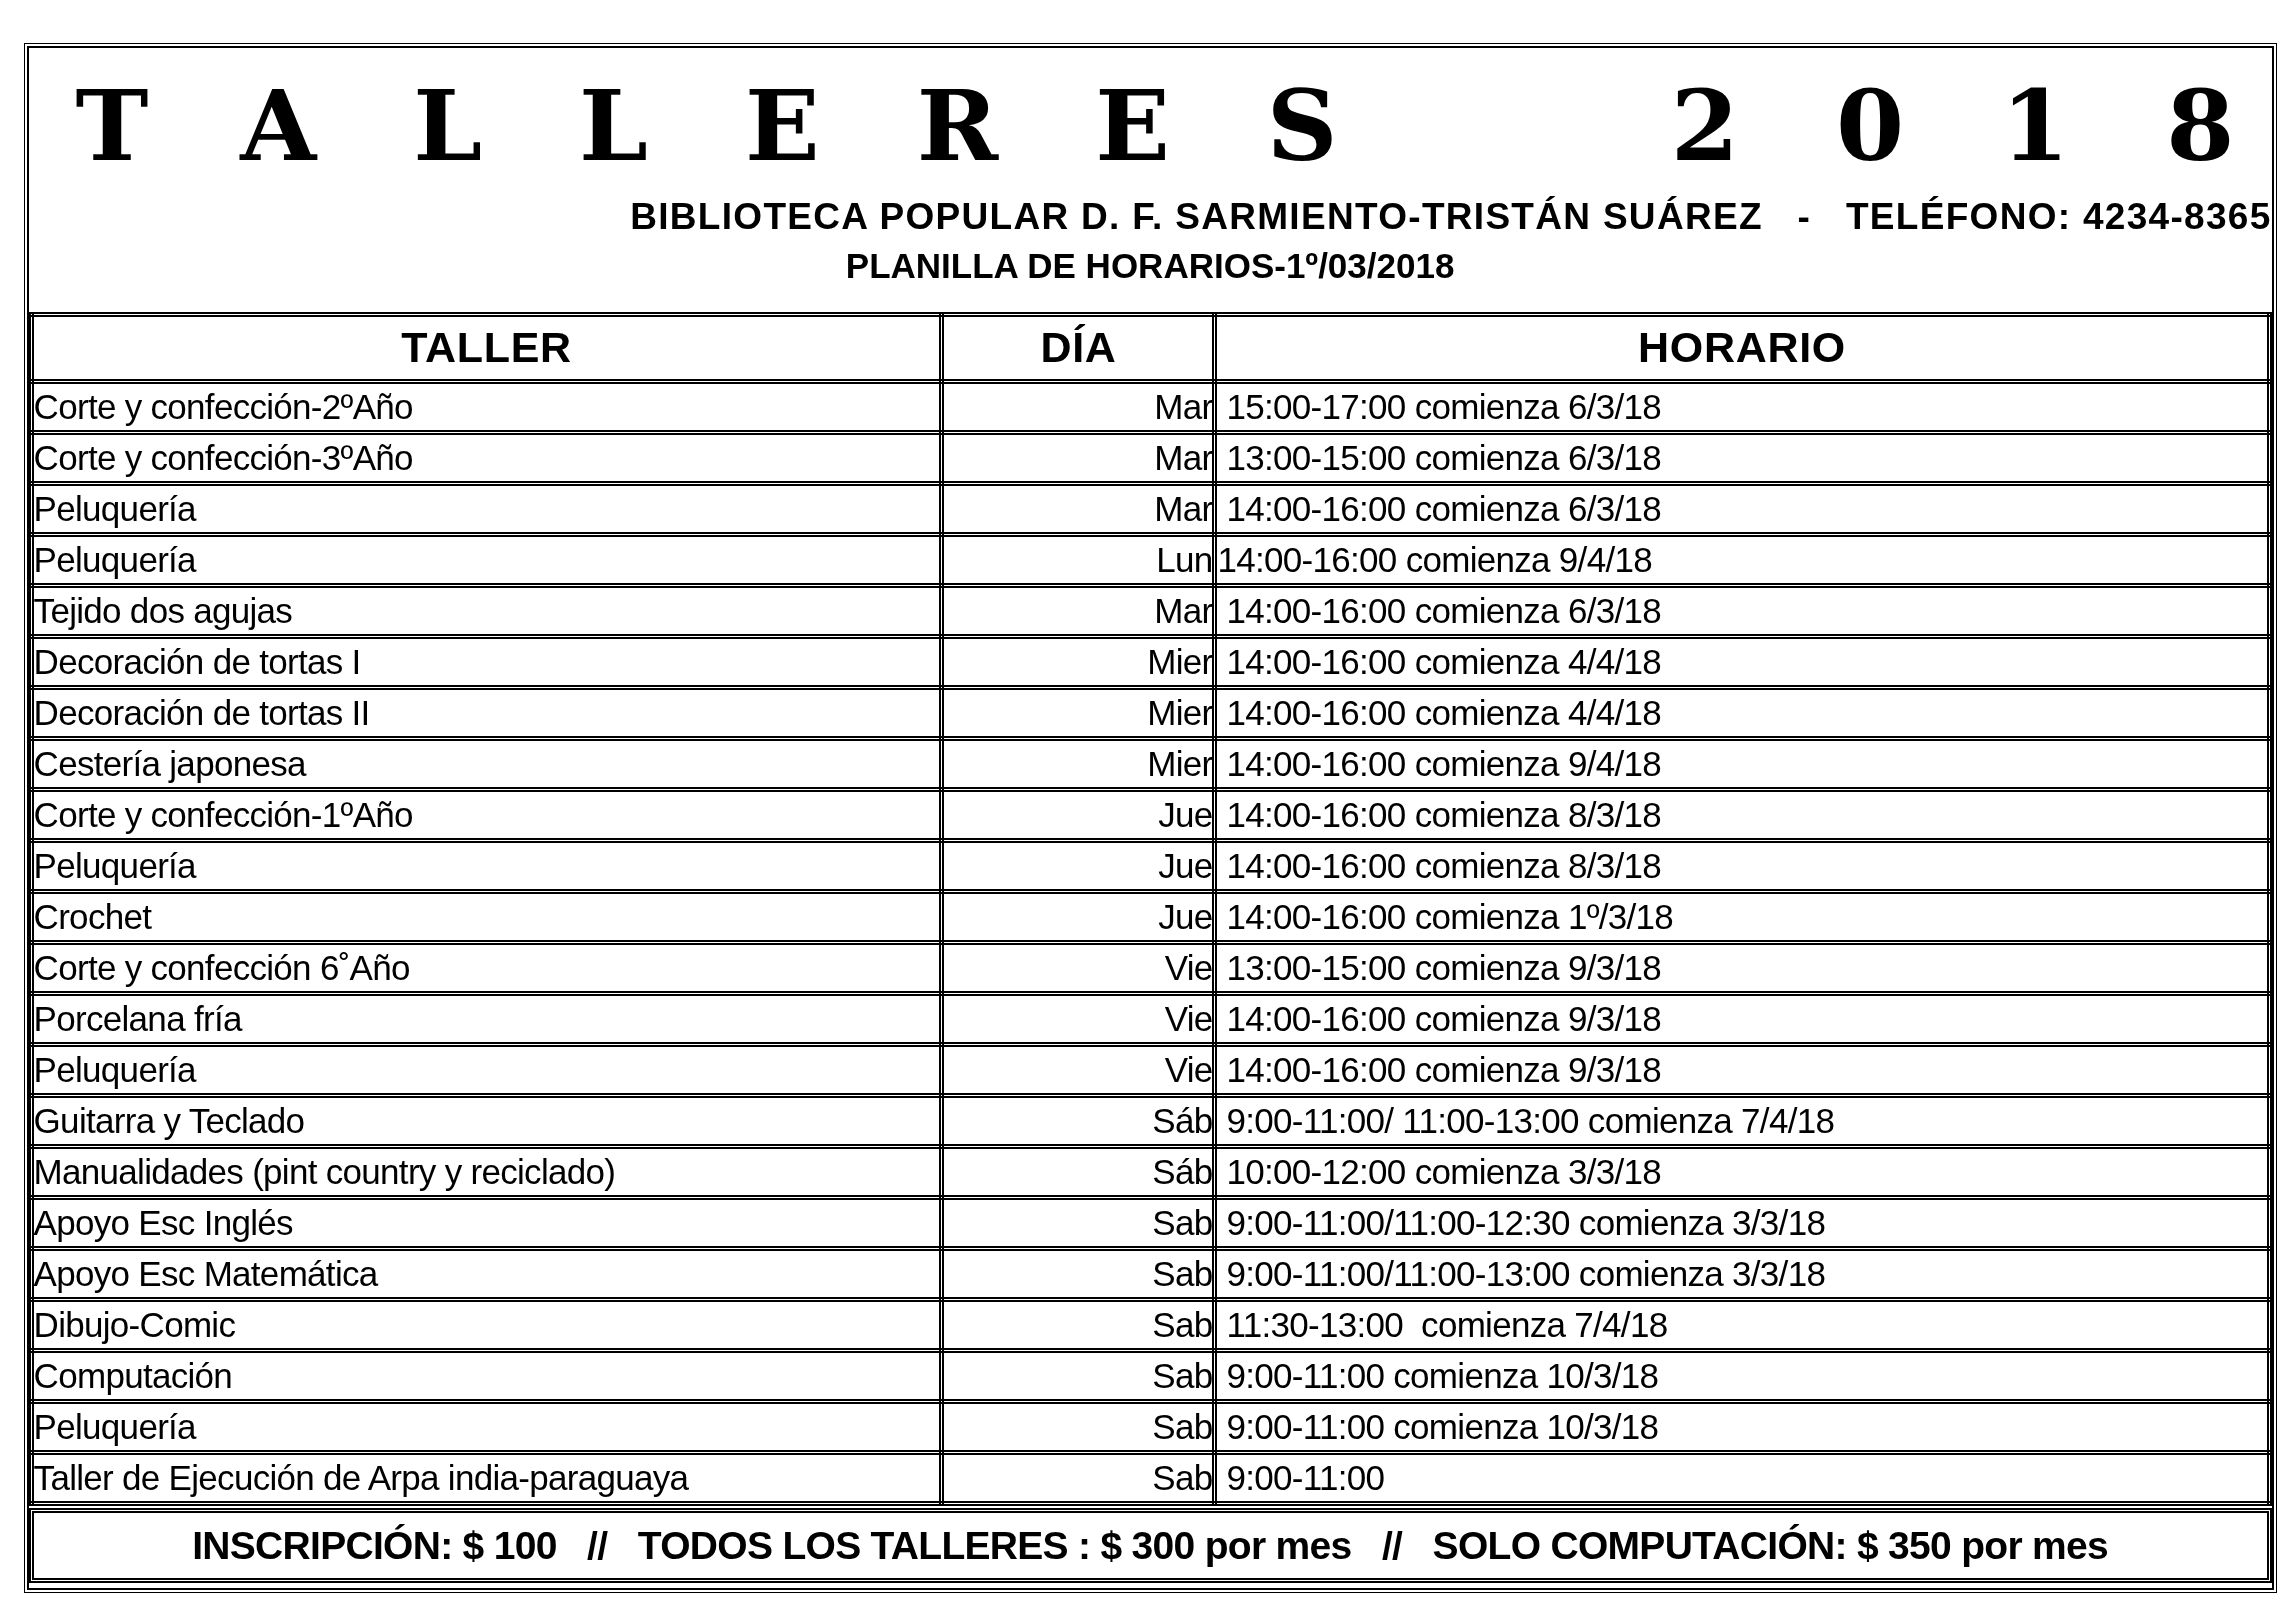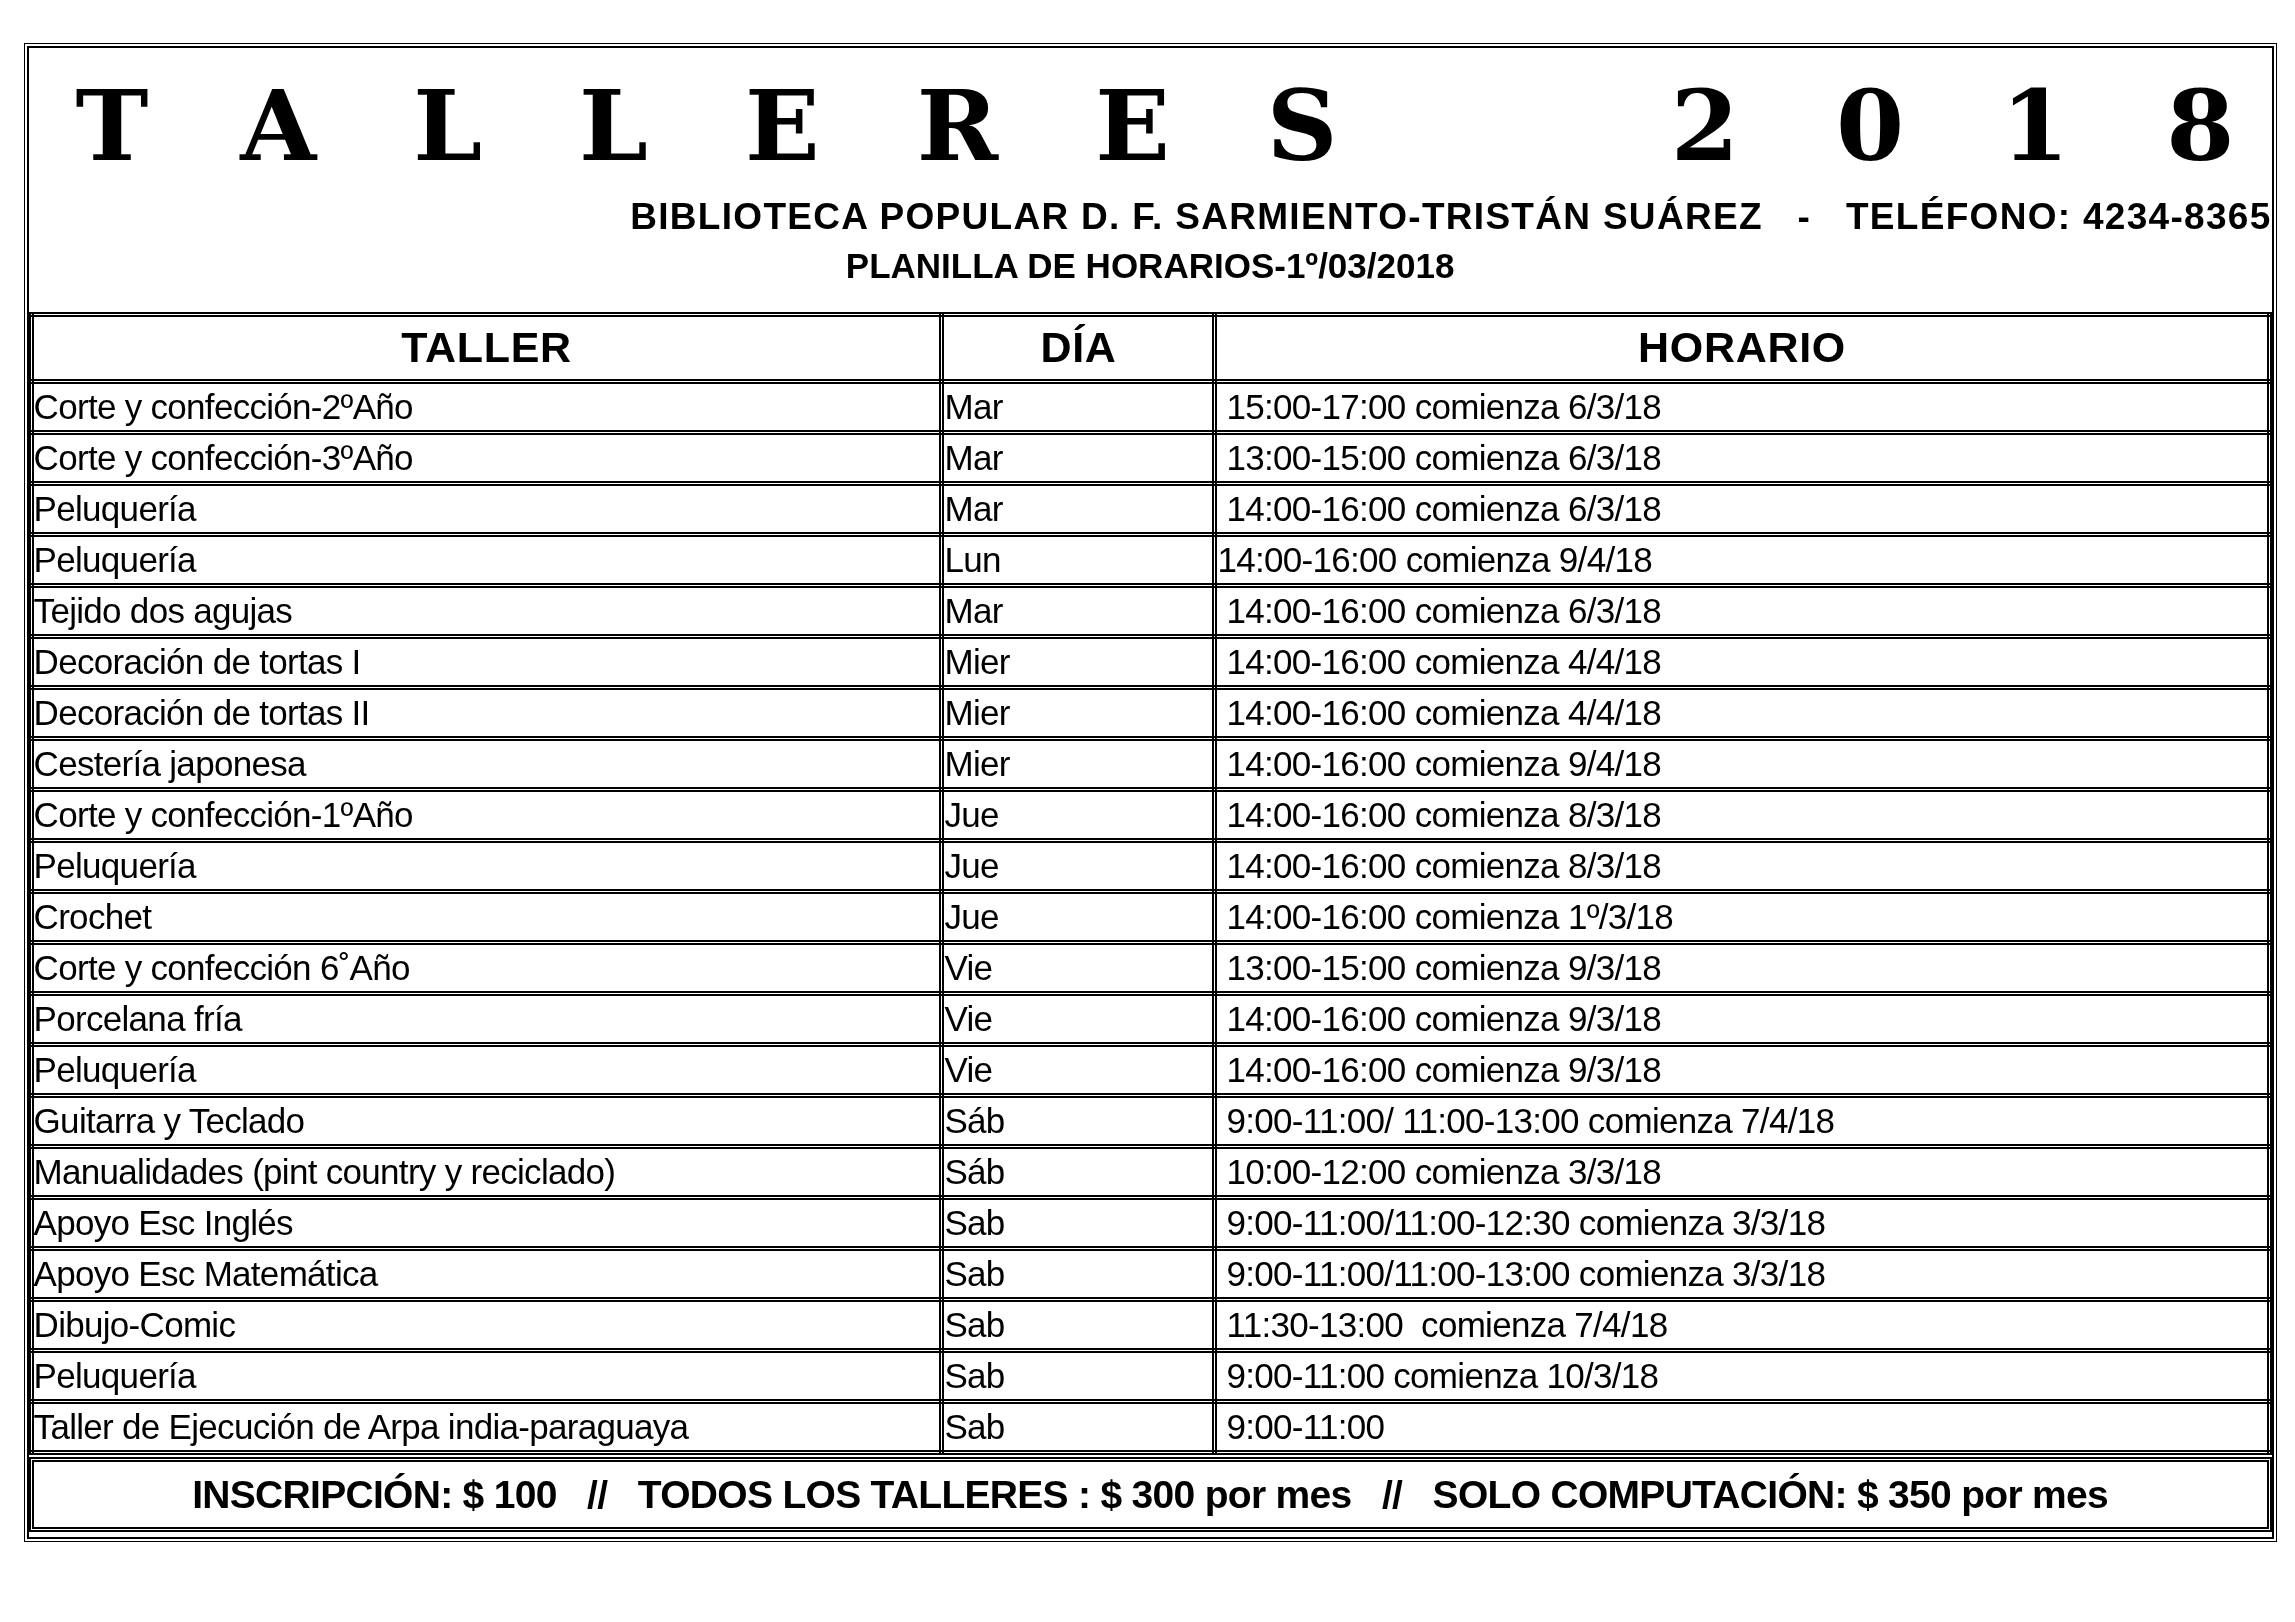--- a/index.html
+++ b/index.html
@@ -77,21 +77,21 @@
   }
   table.schedule td {
     height: 46px;
     font-size: 35px;
     letter-spacing: -0.7px;
     vertical-align: middle;
     padding: 0;
     white-space: pre;
   }
   td.c-taller { text-align: left; padding-left: 6.5px; }
-  td.c-dia    { text-align: left; }
+  td.c-dia    { text-align: right; }
   td.c-horario{ text-align: left; padding-left: 5.2px; }
   .col-taller  { width: 40.7%; }
   .col-dia     { width: 12.2%; }
   .col-horario { width: 47.1%; }
   .footer-box {
     margin-top: 2.6px;
     border: 5.2px double #000;
     text-align: center;
     font-weight: bold;
     font-size: 39px;
@@ -213,20 +213,25 @@
           <td class="c-taller">Apoyo Esc Matemática</td>
           <td class="c-dia">Sab</td>
           <td class="c-horario"> 9:00-11:00/11:00-13:00 comienza 3/3/18</td>
         </tr>
         <tr>
           <td class="c-taller">Dibujo-Comic</td>
           <td class="c-dia">Sab</td>
           <td class="c-horario"> 11:30-13:00  comienza 7/4/18</td>
         </tr>
         <tr>
+          <td class="c-taller">Computación</td>
+          <td class="c-dia">Sab</td>
+          <td class="c-horario"> 9:00-11:00 comienza 10/3/18</td>
+        </tr>
+        <tr>
           <td class="c-taller">Peluquería</td>
           <td class="c-dia">Sab</td>
           <td class="c-horario"> 9:00-11:00 comienza 10/3/18</td>
         </tr>
         <tr>
           <td class="c-taller">Taller de Ejecución de Arpa india-paraguaya</td>
           <td class="c-dia">Sab</td>
           <td class="c-horario"> 9:00-11:00</td>
         </tr>
       </tbody>

